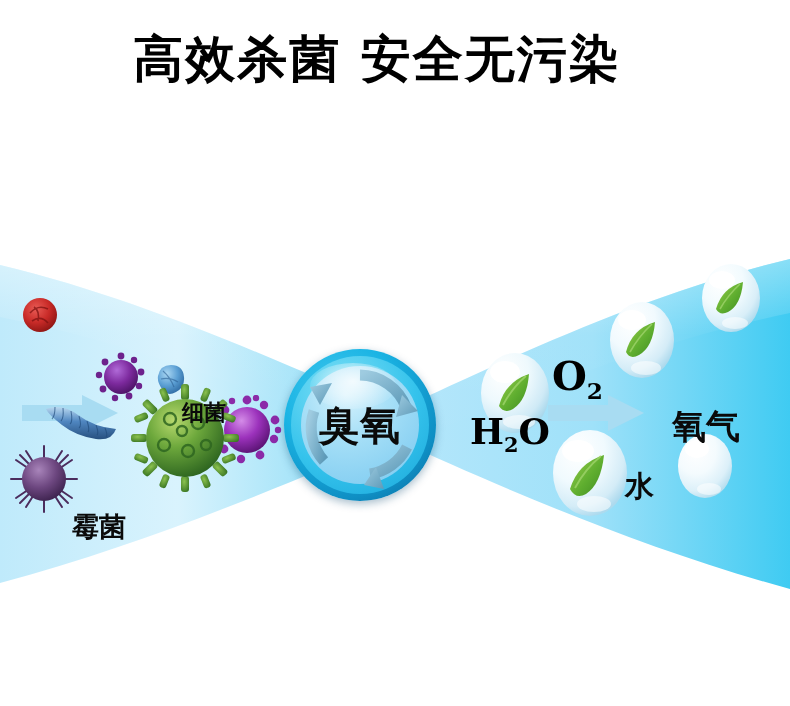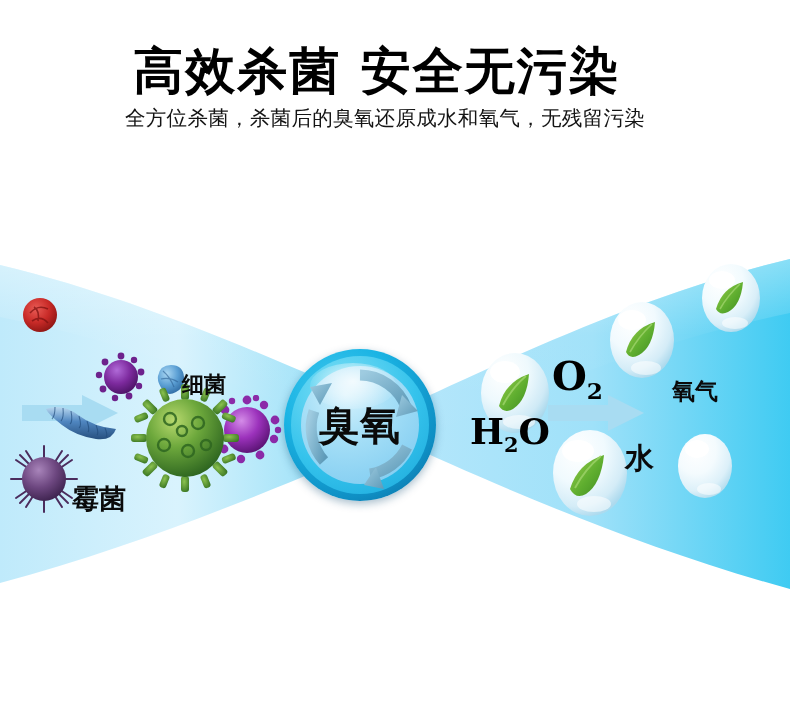--- a/index.html
+++ b/index.html
@@ -14,21 +14,21 @@
     position: relative;
     width: 790px;
     height: 706px;
     overflow: hidden;
     background: #ffffff;
   }
 
   
   .header {
     position: absolute;
-    top: 16px; left: 0;
+    top: 4px; left: 0;
     width: 754px;
     text-align: center;
   }
   .title {
     margin: 0;
     padding-top: 26px;
     font-size: 50px;
     line-height: 1.18;
     font-weight: 700;
     color: #000000;
@@ -130,24 +130,25 @@
   .arrow-right { left: 548px; top: 150px; }
 
   
   .dlabel {
     position: absolute;
     color: #0a0a0a;
     font-weight: 700;
     z-index: 14;
     white-space: nowrap;
     font-family: "DejaVu Sans", "Liberation Sans", sans-serif;
+    margin-top: 28px;
   }
   .lbl-bacteria { left: 182px; top: 127px; font-size: 22px; }
   .lbl-mold     { left: 72px;  top: 238px; font-size: 27px; }
-  .lbl-oxygen   { left: 672px; top: 133px; font-size: 23px; }
+  .lbl-oxygen   { left: 672px; top: 133px; font-size: 34px; }
   .lbl-water    { left: 625px; top: 196px; font-size: 29px; }
   .formula {
     position: absolute;
     color: #000000;
     font-weight: 700;
     z-index: 14;
     white-space: nowrap;
     font-family: "DejaVu Serif", "Liberation Serif", serif;
   }
   .formula sub { font-size: 0.58em; font-weight: 700; }
@@ -160,21 +161,20 @@
   
   .bubble { position: absolute; z-index: 10; }
 </style>
 </head>
 <body>
 
 <div id="page">
 
   <div class="header">
     <h1 class="title">高效杀菌  安全无污染</h1>
-    <p class="subtitle" style="padding-top:0">全方位杀菌，杀菌后的臭氧还原成水和氧气，无残留污染</p>
   </div>
 
   <div class="stage">
 
     <div class="band-wrap">
       <svg class="band-svg" width="790" height="360" viewBox="0 0 790 360" xmlns="http://www.w3.org/2000/svg" aria-hidden="true">
         <defs>
           <linearGradient id="gL" x1="0" y1="0" x2="1" y2="0">
             <stop offset="0%" stop-color="#bfeafb"></stop>
             <stop offset="45%" stop-color="#d9f3fd"></stop>

